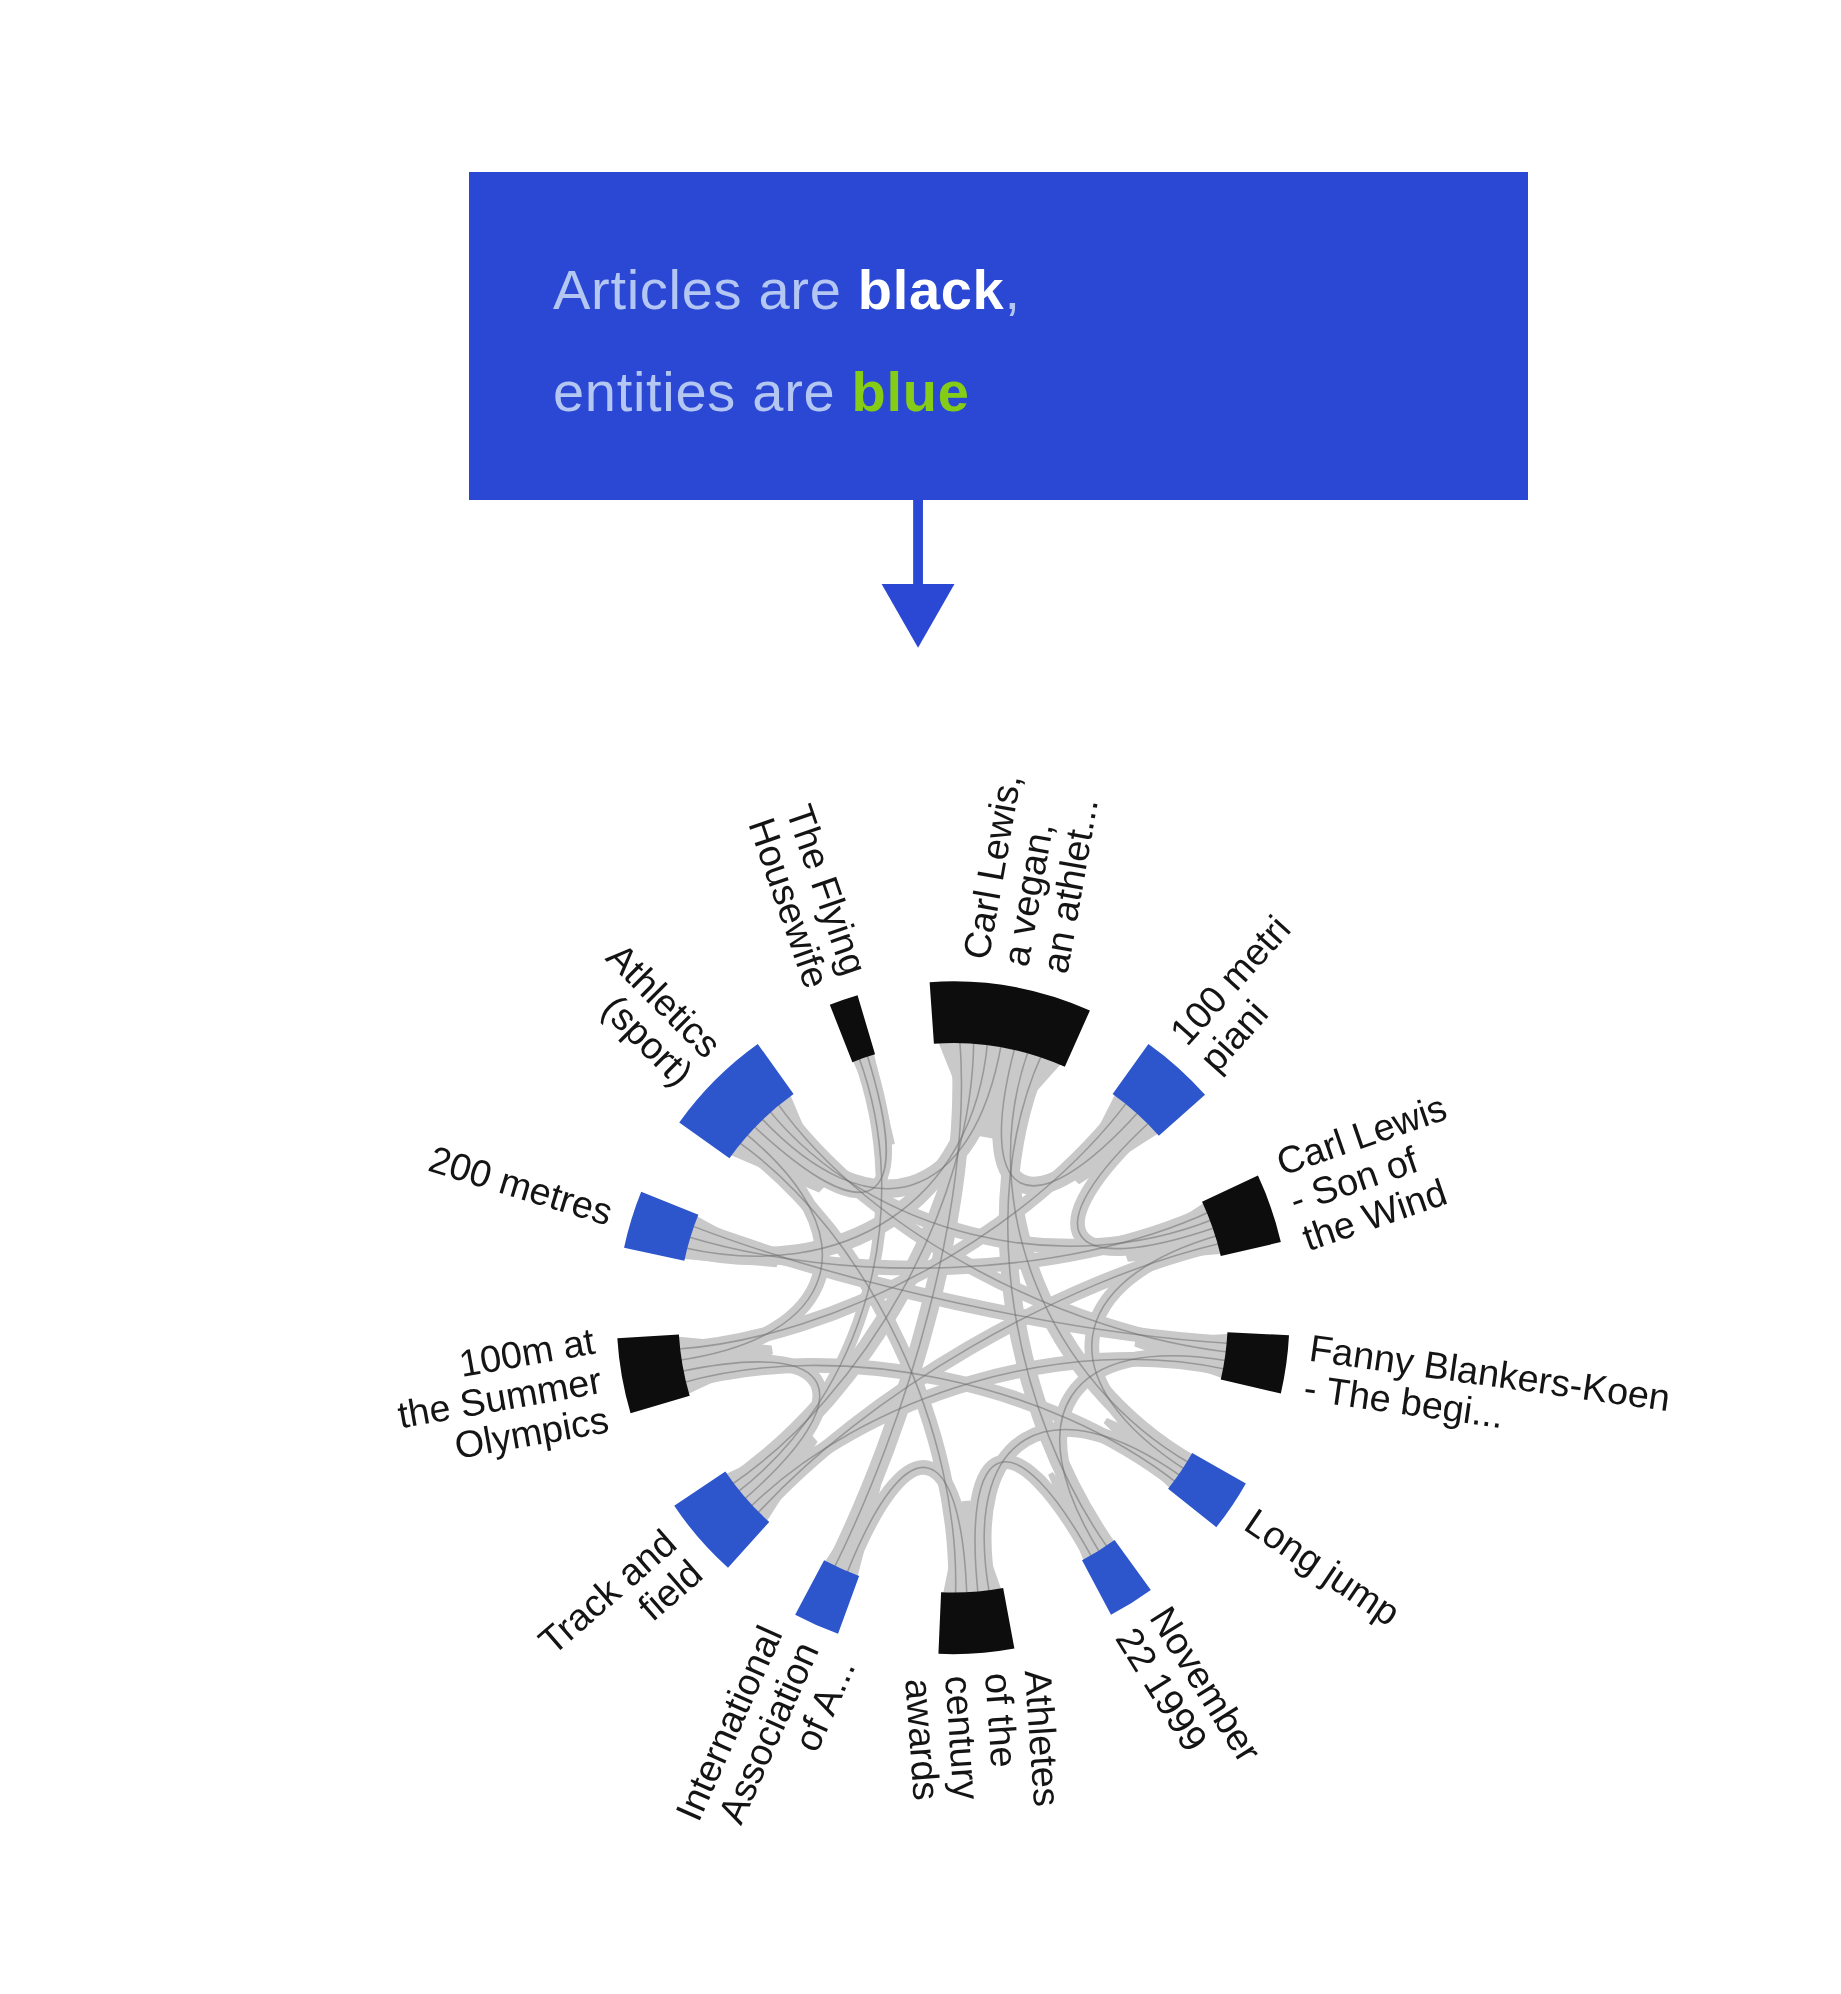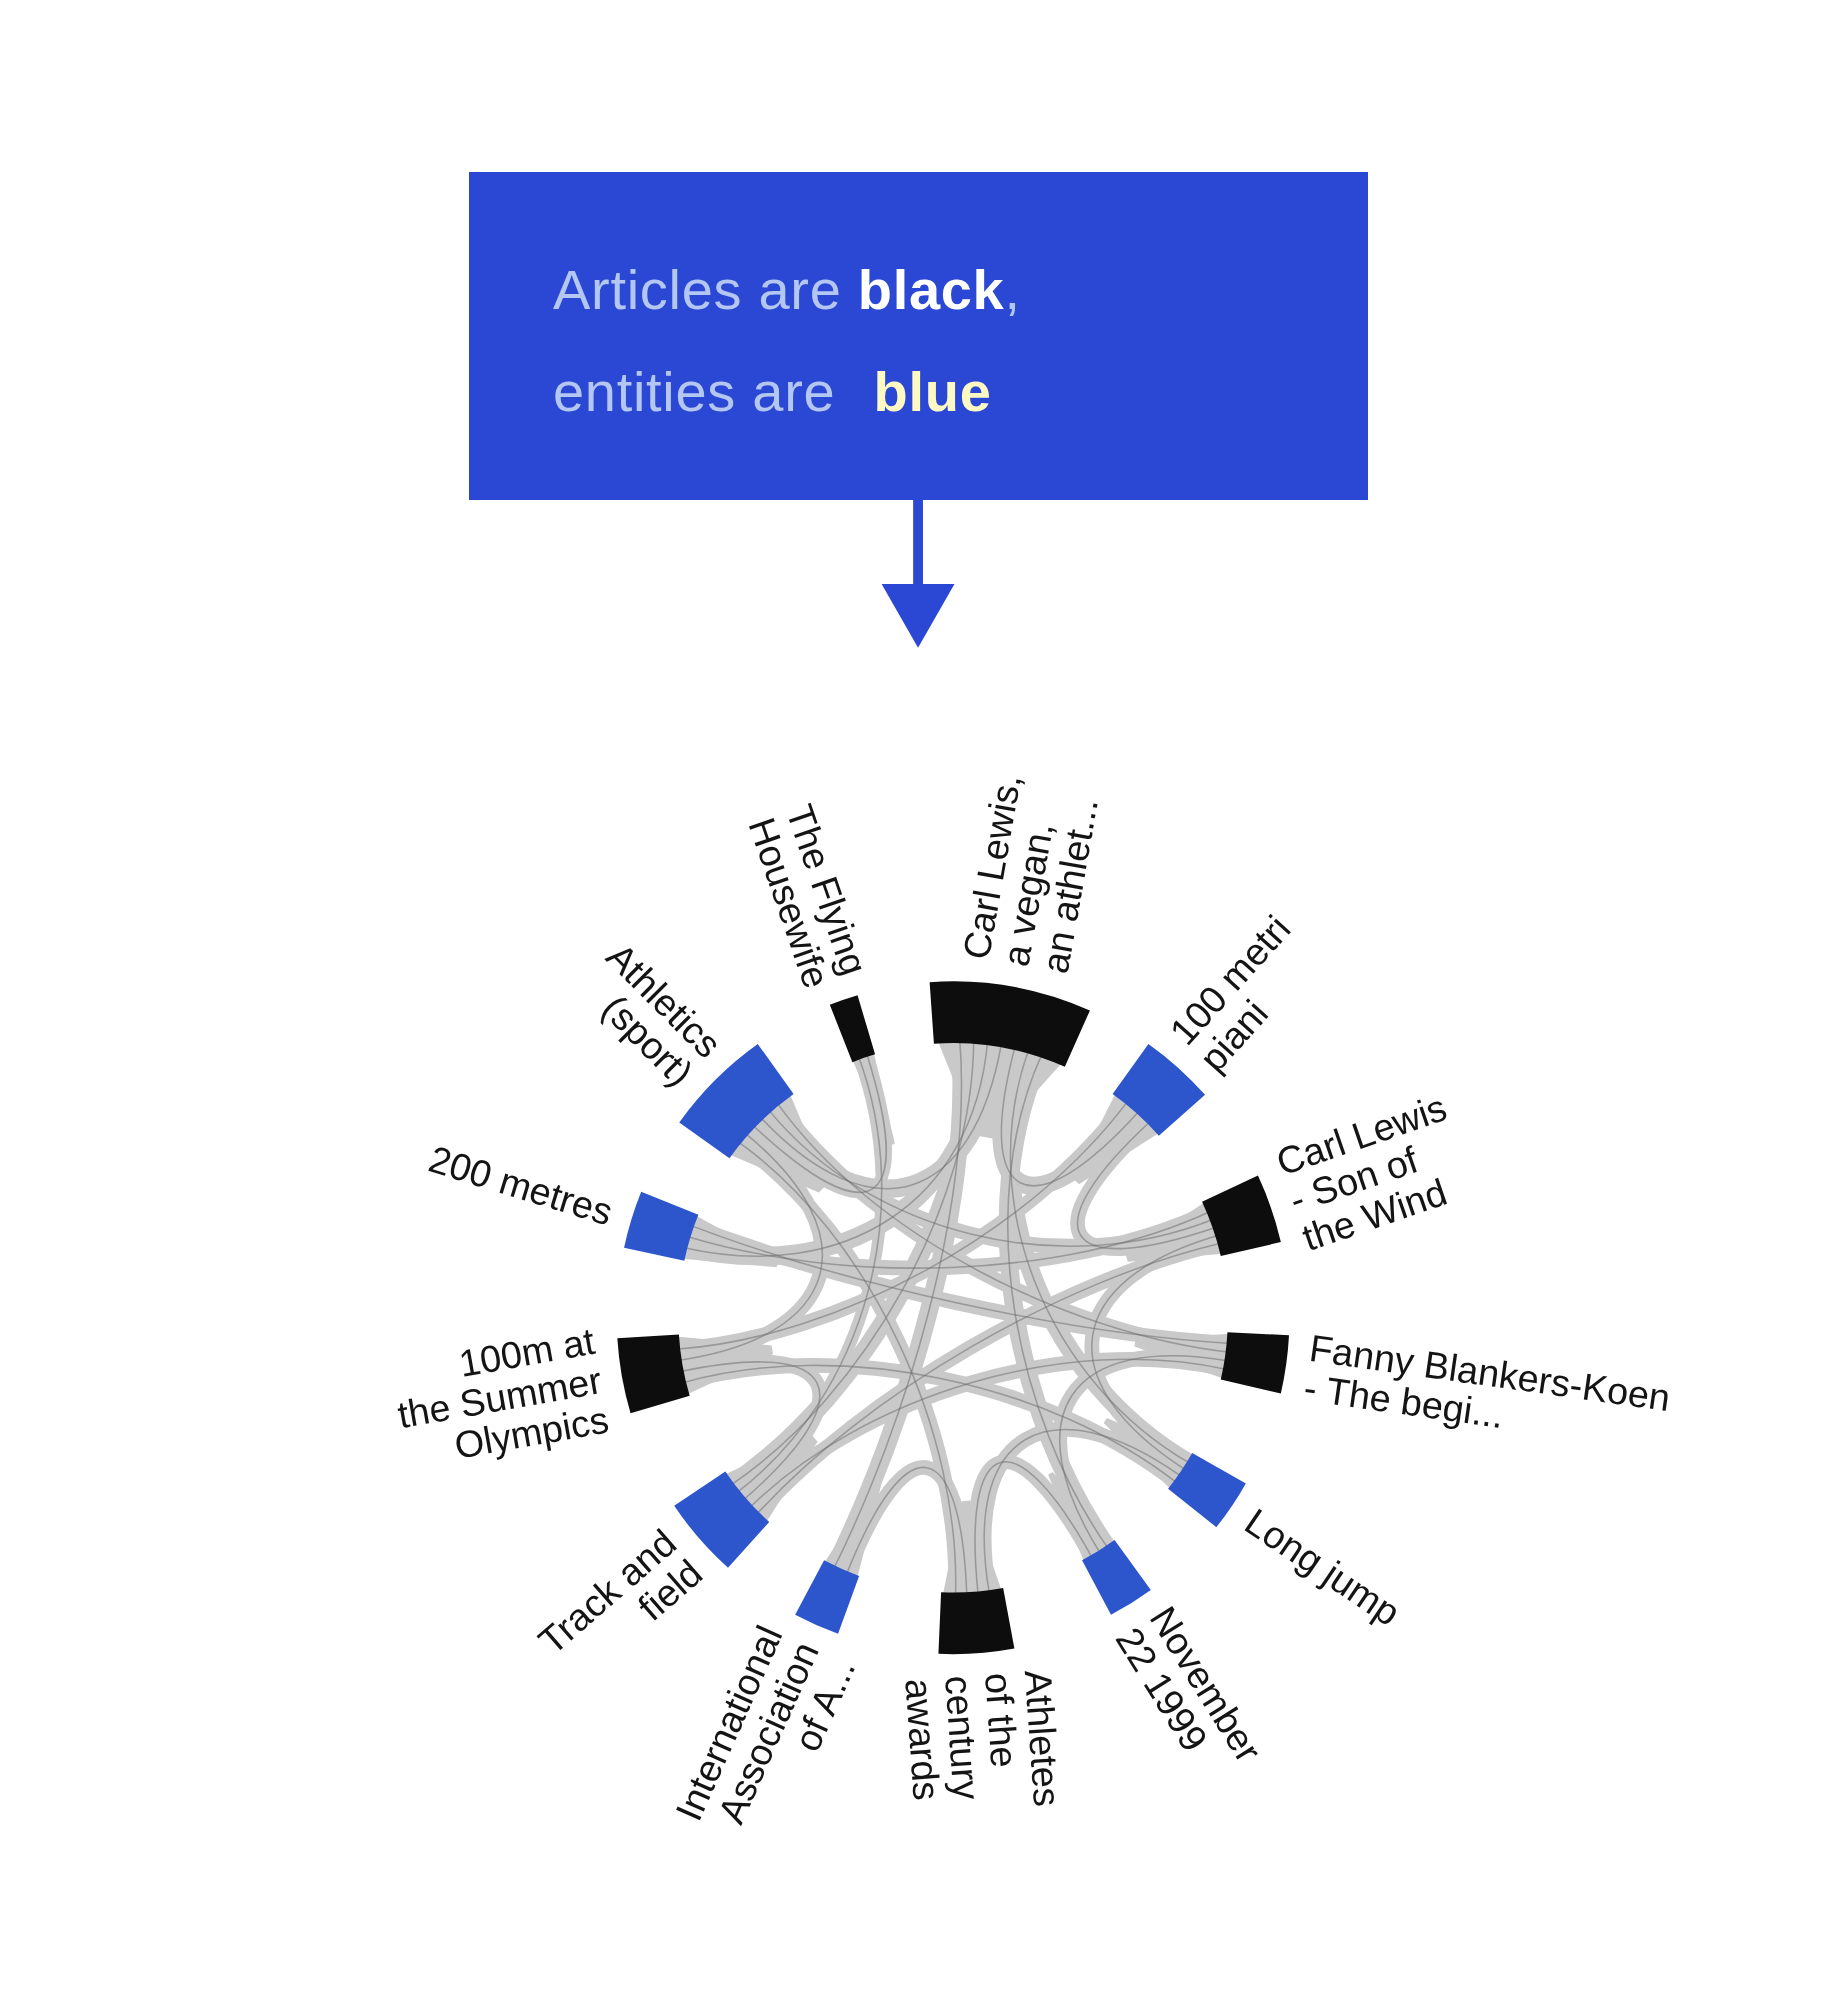--- a/index.html
+++ b/index.html
@@ -1,21 +1,21 @@
 <!DOCTYPE html>
 <html style="font-size:11.2px"><head>
 <meta charset="utf-8">
 <style>
   html,body{margin:0;padding:0;}
   body{
     width:1841px;height:1995px;position:relative;background:#ffffff;
     font-family:"Liberation Sans", sans-serif;overflow:hidden;
   }
   .callout{
-    position:absolute;left:469px;top:172px;width:899px;height:328px;
+    position:absolute;left:469px;top:172px;width:1059px;height:328px;
     background:#2a48d4;box-sizing:border-box;padding:67px 42px 0 84px;
   }
   .callout-line{
     font-size:56px;line-height:102px;color:#b4c6f2;font-weight:400;
     letter-spacing:0.7px;white-space:nowrap;
   }
   .callout-line .hl{color:#ffffff;font-weight:700;}
   #diagram-svg{position:absolute;left:0;top:0;}
   text.node-label{fill:#141414;font-family:"Liberation Sans", sans-serif;font-size:54px;}
 </style>
@@ -151,15 +151,15 @@
         <text class="node-label" fill="#141414" font-size="54" text-anchor="end" transform="rotate(180 510 0)"><tspan x="510" y="-28.5" dominant-baseline="central">Athletics</tspan><tspan x="510" y="28.5" dominant-baseline="central">(sport)</tspan></text>
       </g>
       <g transform="translate(1360,1880) rotate(251)">
         <text class="node-label" fill="#141414" font-size="54" text-anchor="end" transform="rotate(180 510 0)"><tspan x="510" y="-28.5" dominant-baseline="central">The Flying</tspan><tspan x="510" y="28.5" dominant-baseline="central">Housewife</tspan></text>
       </g>
     </g>
 </svg>
 
 <div class="callout" style="background: rgb(42, 72, 212);">
   <div class="callout-line" style="color: rgb(180, 198, 242);"><span>Articles are </span><span class="hl" style="color: rgb(255, 255, 255);">black</span><span>,</span></div>
-  <div class="callout-line" style="color: rgb(180, 198, 242);"><span>entities are </span><span class="hl" style="color: #fef9c3; margin-left: 22px;">blue</span><span></span></div>
+  <div class="callout-line" style="color: rgb(180, 198, 242);"><span>entities are </span><span class="hl" style="color: #84cc16;">blue</span><span></span></div>
 </div>
 
 
 </body></html>

